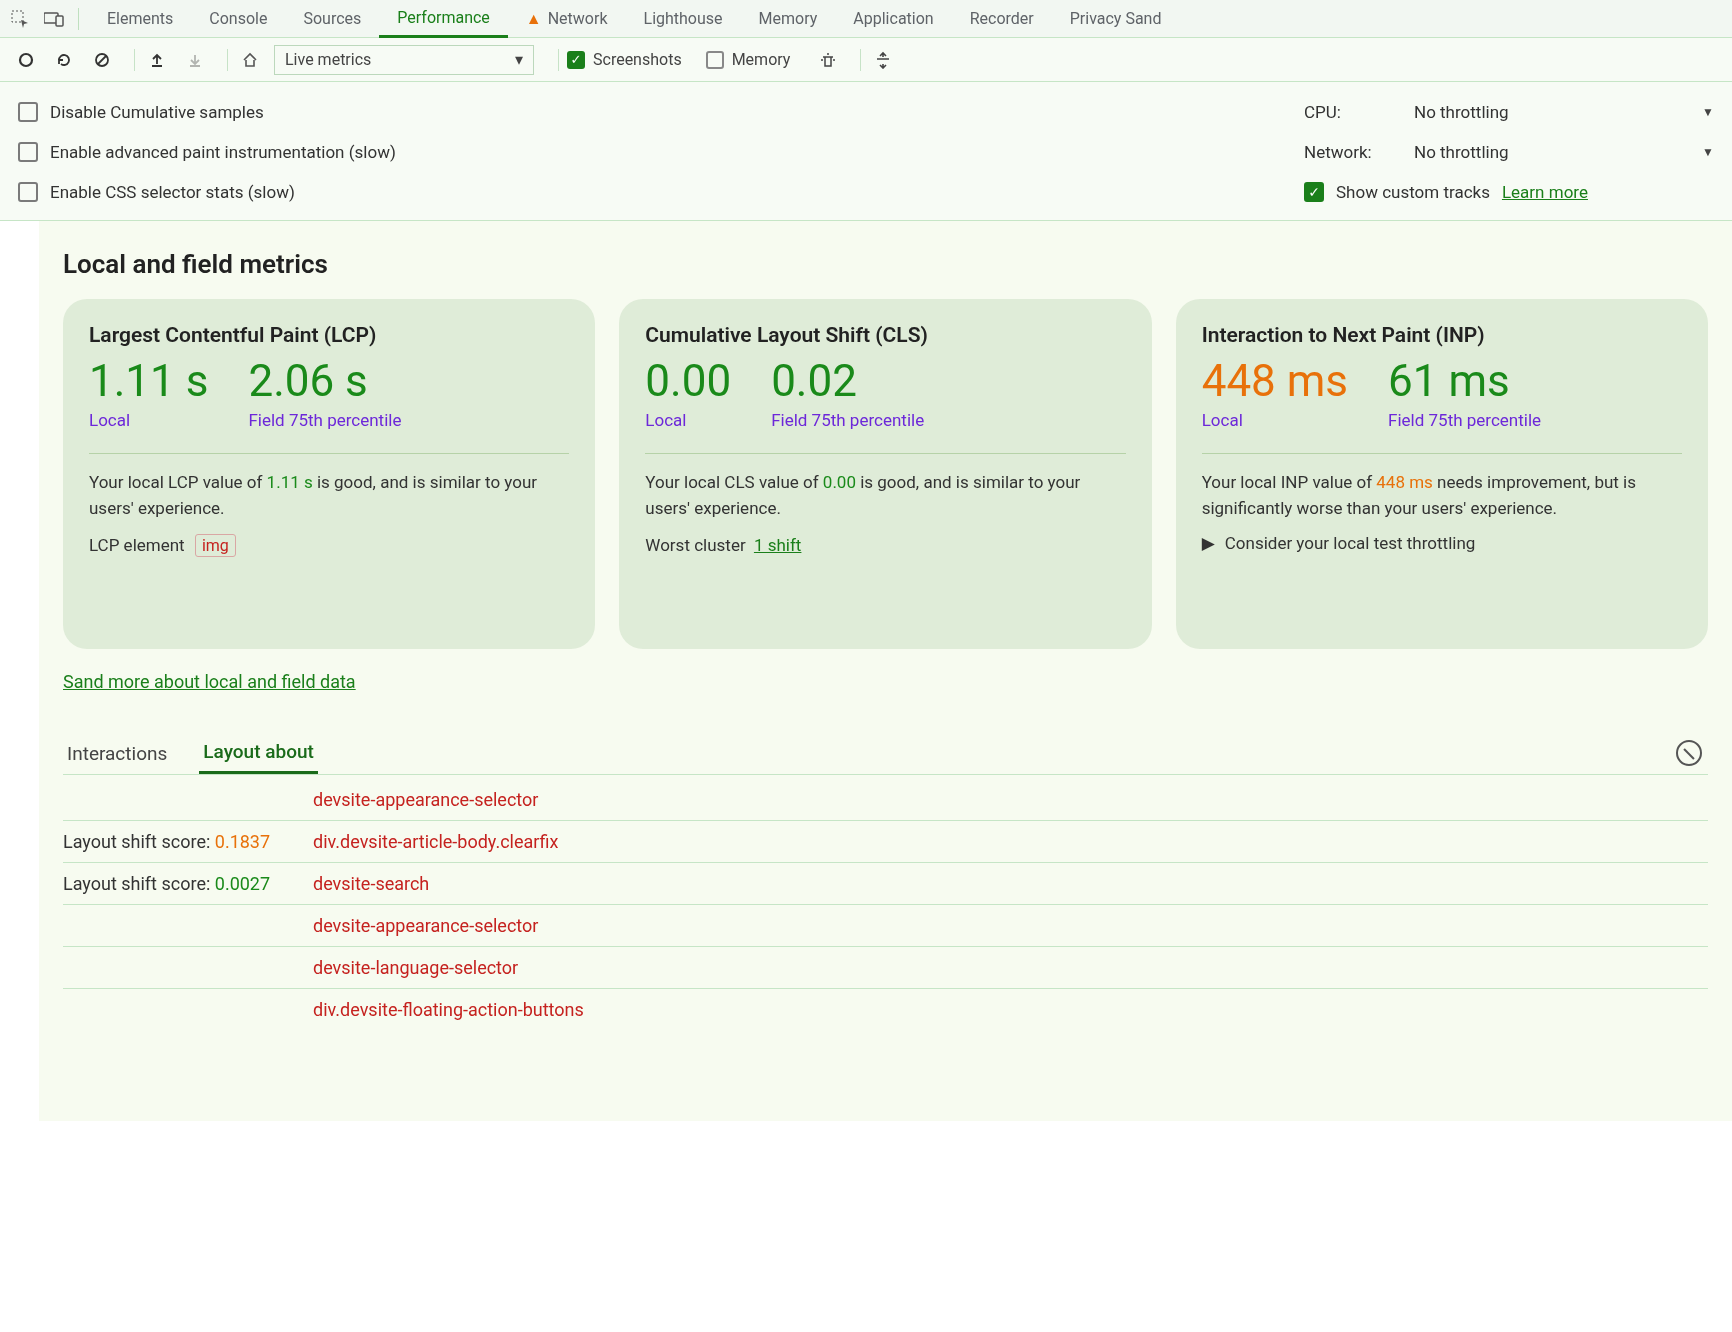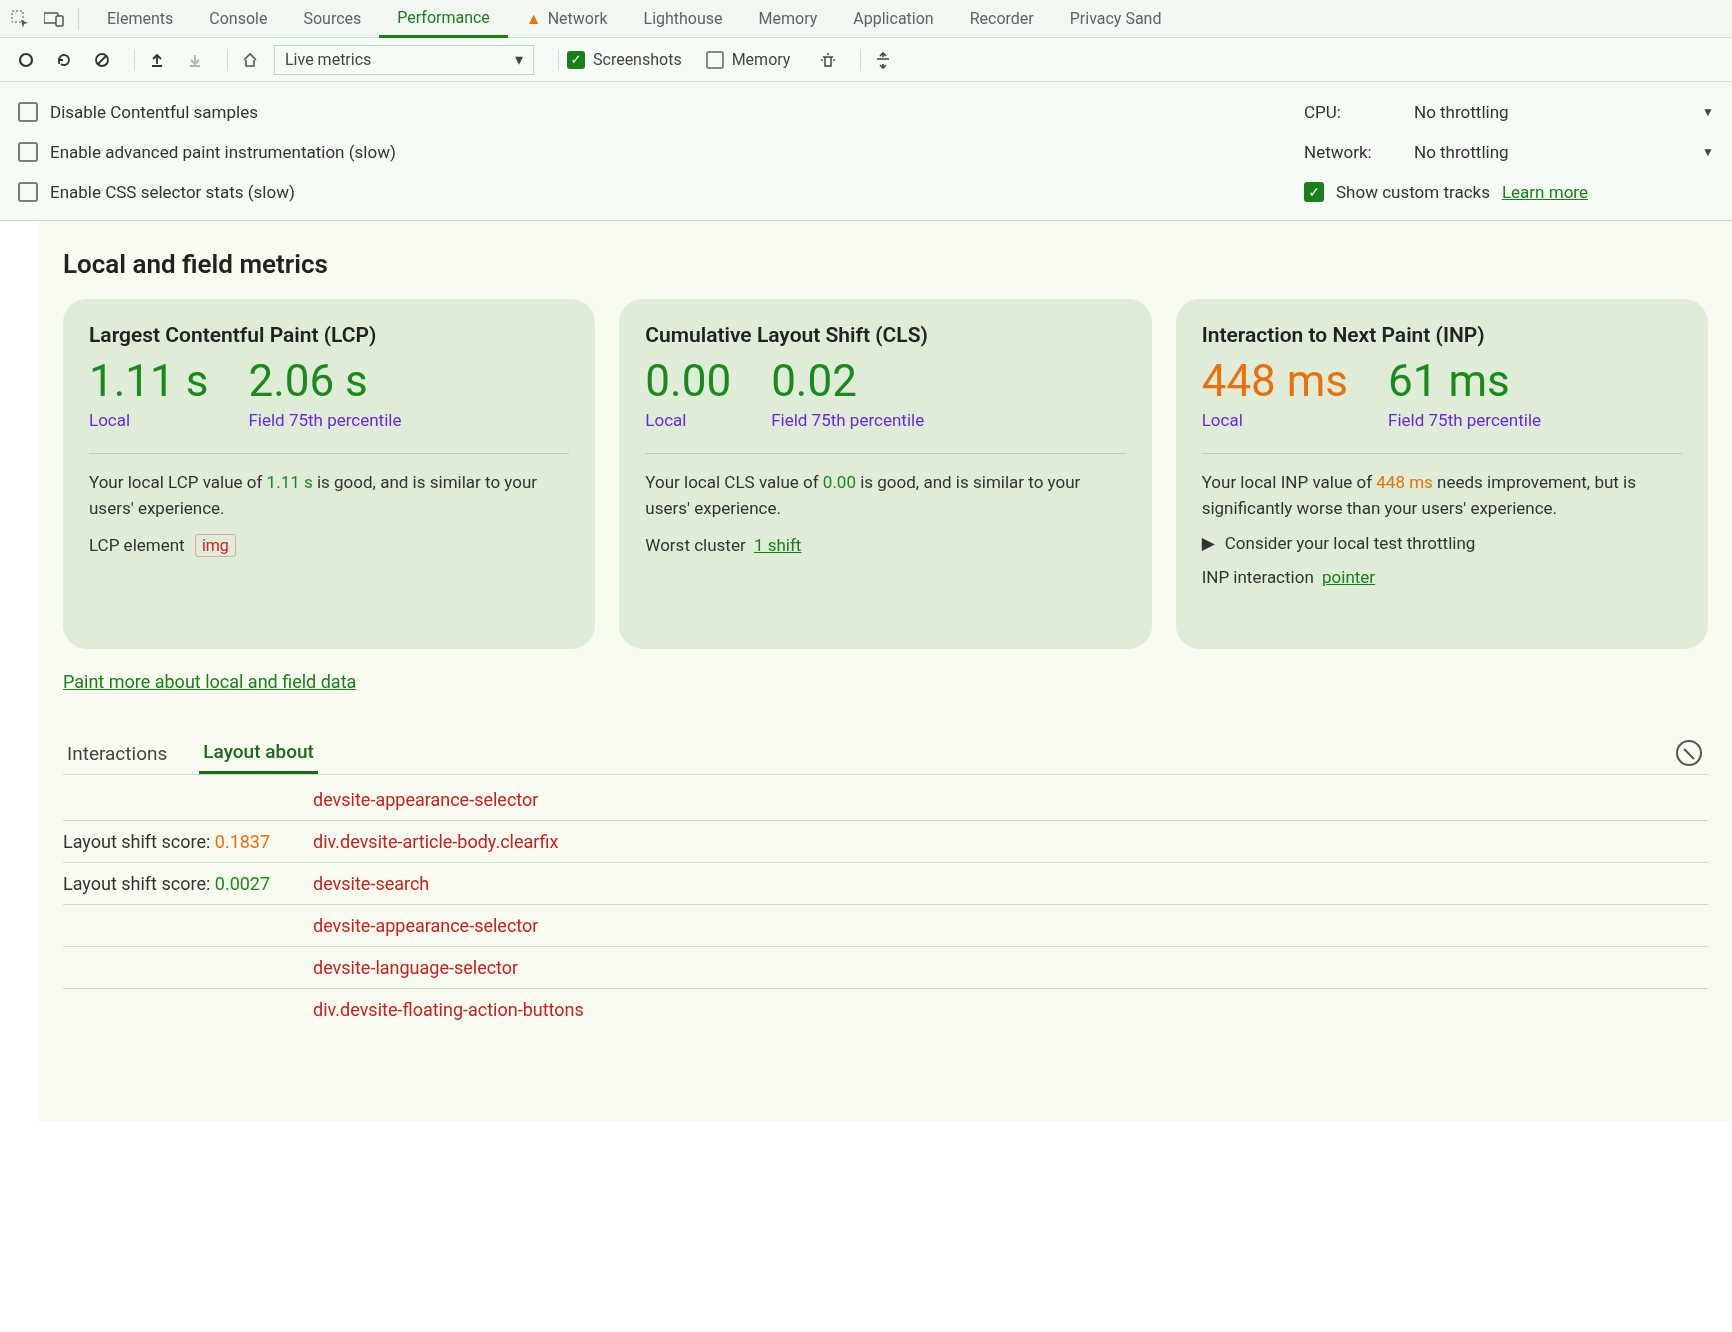--- a/index.html
+++ b/index.html
@@ -251,21 +251,21 @@
       <svg width="18" height="18" viewBox="0 0 18 18">
         <path d="M3 8 H15 M9 3 L9 6 M6 5 L9 2 L12 5 M9 13 L9 16 M6 14 L9 17 L12 14" fill="none" stroke="#444" stroke-width="1.6"></path>
       </svg>
     </div>
 </div>
 
 <div class="settings">
   <div class="settings-left">
     <label class="set-row">
         <span class="cb"></span>
-        <span>Disable Contentful samples</span>
+        <span>Disable Cumulative samples</span>
       </label>
     <label class="set-row">
         <span class="cb"></span>
         <span>Enable advanced paint instrumentation (slow)</span>
       </label>
     <label class="set-row">
         <span class="cb"></span>
         <span>Enable CSS selector stats (slow)</span>
       </label>
   </div>
@@ -352,28 +352,24 @@
         </div>
       </div>
       <hr>
       <p>
         <span>Your local INP value of </span><span class="hl-orange">448 ms</span><span> needs improvement, but is significantly worse than your users' experience.</span>
       </p>
       <div class="expand-row">
         <span class="tri">▶</span>
         <span>Consider your local test throttling</span>
       </div>
-      <div class="tagline">
-        <span>INP interaction</span>
-        <a href="#">pointer</a>
-      </div>
-    </div>
-  </div>
-
-  <a href="#" class="learn-link">Paint more about local and field data</a>
+    </div>
+  </div>
+
+  <a href="#" class="learn-link">Sand more about local and field data</a>
 
   
   <div class="bottom-tabs">
     <div class="btab">Interactions</div>
     <div class="btab active">Layout about</div>
     <div class="spacer"></div>
     <div class="clear-icon"></div>
   </div>
 
   <div class="ls-rows">

